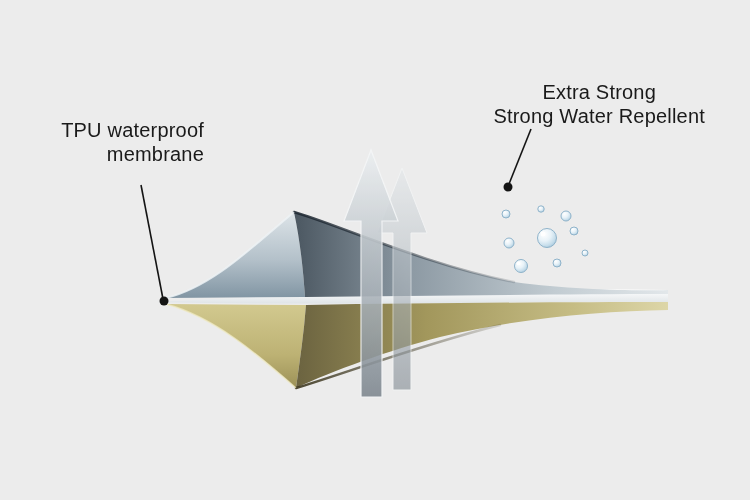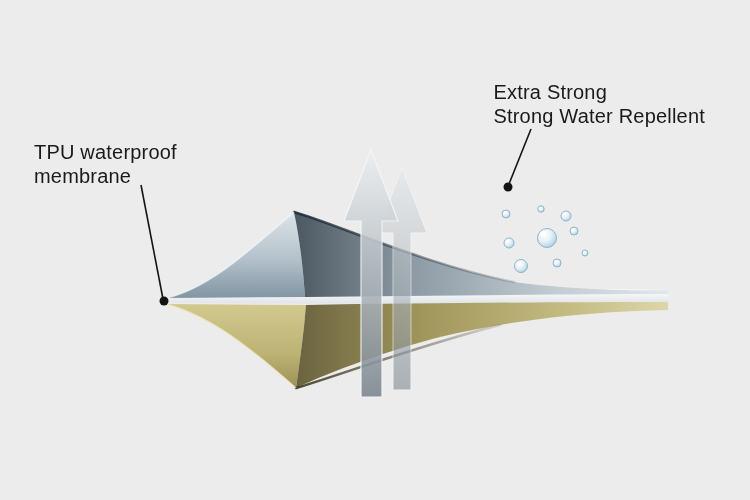--- a/index.html
+++ b/index.html
@@ -17,28 +17,28 @@
   .stage svg { position: absolute; left: 0; top: 0; }
   .label {
     position: absolute;
     color: var(--text-color, #1a1a1a);
     font-size: 20px;
     line-height: 1.22;
     letter-spacing: 0.2px;
   }
   .label-left {
     left: 34px;
-    top: 140px;
+    top: 118px;
     width: 170px;
-    text-align: left;
+    text-align: right;
   }
   .label-right {
     top: 80px;
     right: 45px;
-    text-align: left;
+    text-align: center;
   }
   .label-right span { display: block; }
 </style>
 </head>
 <body>
 
 <div class="stage">
 
   <svg width="750" height="500" viewBox="0 0 750 500">
     <defs>

